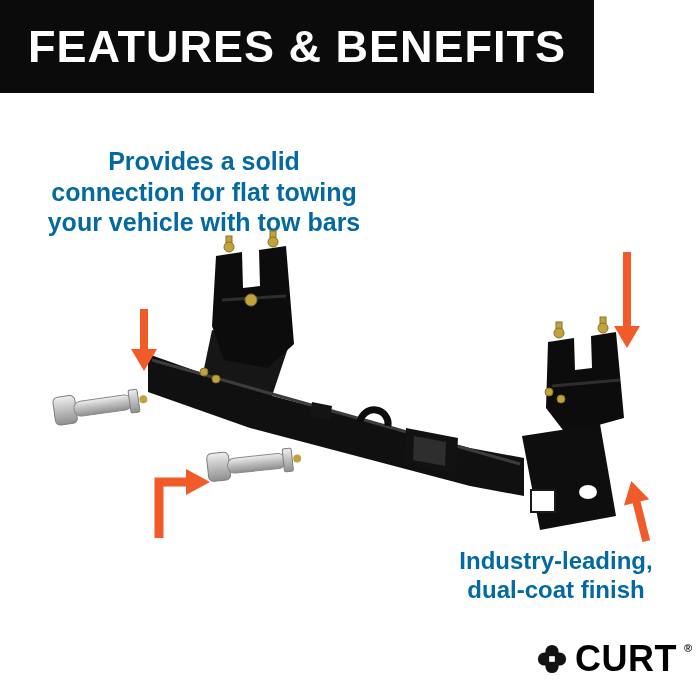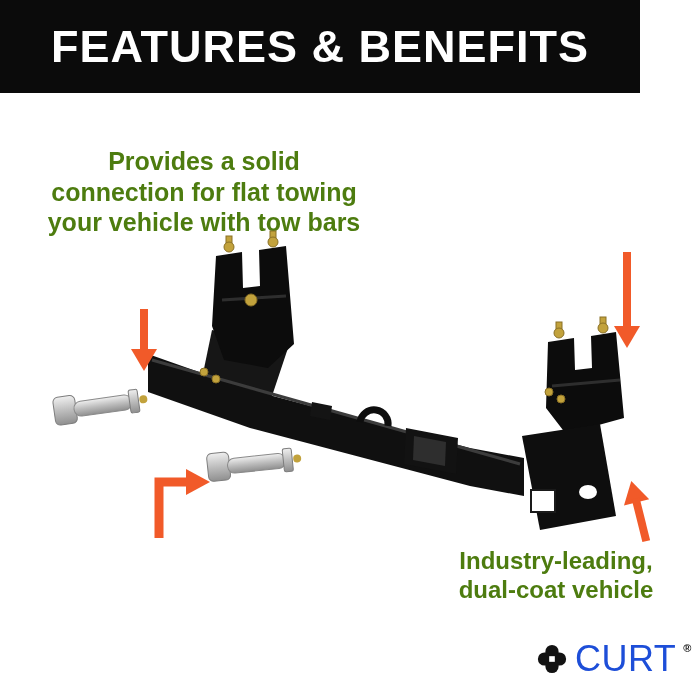--- a/index.html
+++ b/index.html
@@ -5,57 +5,57 @@
   * { margin:0; padding:0; box-sizing:border-box; }
   html,body { width:700px; height:700px; }
   body {
     background:#ffffff;
     font-family:"Liberation Sans", sans-serif;
     overflow:hidden;
   }
   .stage { position:relative; width:700px; height:700px; background:#ffffff; overflow:hidden; }
 
   .banner {
-    position:absolute; left:0; top:0; width:640px; height:93px;
+    position:absolute; left:0; top:0; width:594px; height:93px;
     background:#0b0b0b; display:flex; align-items:center; justify-content:center;
   }
   .banner h1 {
     color:#ffffff; font-size:45px; font-weight:900; letter-spacing:1px; white-space:nowrap;
   }
 
   .callout {
-    position:absolute; text-align:center; font-weight:bold; color:#4d7c0f;
+    position:absolute; text-align:center; font-weight:bold; color:#0369a1;
     white-space:pre-line; line-height:1.22;
   }
   .c1 { left:18px;  top:146px; width:372px; font-size:25px; }
   .c2 { left:415px; top:210px; width:268px; font-size:24px; }
   .c3 { left:22px;  top:546px; width:336px; font-size:24px; }
   .c4 { left:420px; top:546px; width:272px; font-size:24px; }
 
   .arrow { position:absolute; }
   .product { position:absolute; left:0; top:0; pointer-events:none; }
 
   .brand { position:absolute; left:536px; top:638px; display:flex; align-items:center; gap:7px; }
-  .brand .name { font-size:36px; font-weight:400; color:#1d4ed8; letter-spacing:0.5px; }
+  .brand .name { font-size:36px; font-weight:700; color:#000000; letter-spacing:0.5px; }
   .brand .reg  { font-size:11px; font-weight:bold; color:#121212; align-self:flex-start; margin-top:4px; }
 </style>
 </head>
 <body>
 
 <div class="stage">
 
   <header class="banner">
     <h1>FEATURES &amp; BENEFITS</h1>
   </header>
 
   <div class="callout c1">Provides a solid
 connection for flat towing
 your vehicle with tow bars</div>
   <div class="callout c4">Industry-leading,
-dual-coat vehicle</div>
+dual-coat finish</div>
 
   <svg class="product" width="700" height="700" viewBox="0 0 700 700">
     <defs>
       <linearGradient id="metal" x1="0" y1="0" x2="0" y2="1">
         <stop offset="0" stop-color="#efefef"></stop>
         <stop offset="0.5" stop-color="#bdbdbd"></stop>
         <stop offset="1" stop-color="#8f8f8f"></stop>
       </linearGradient>
     </defs>
 

